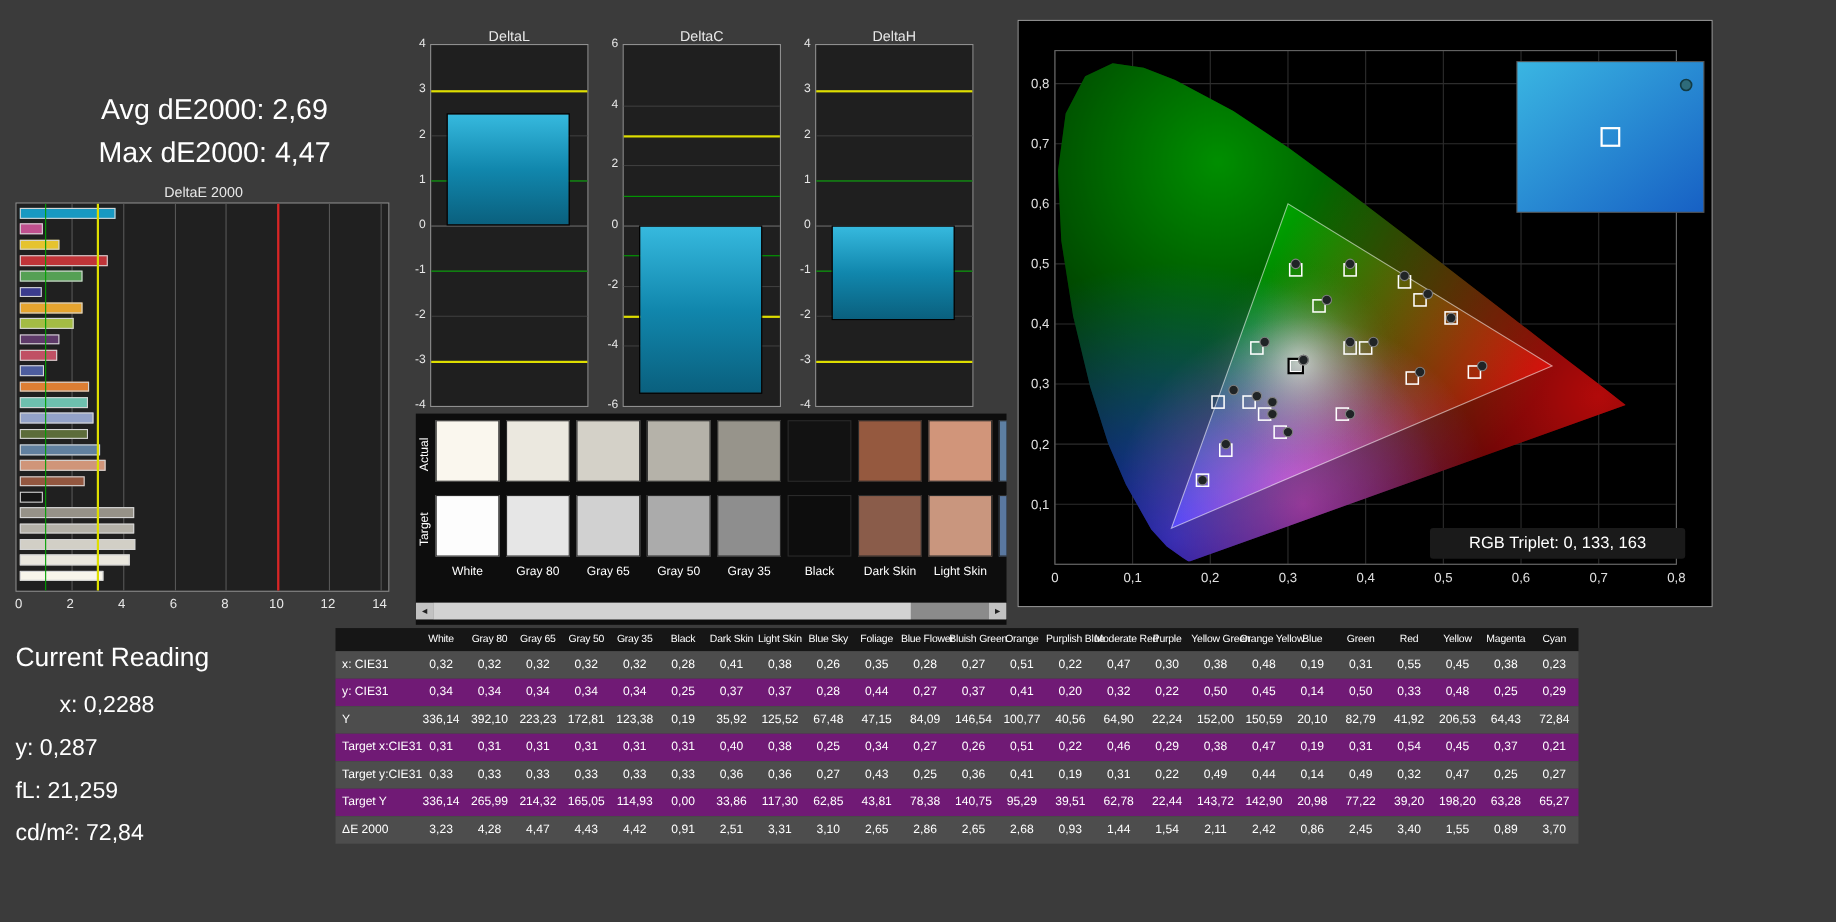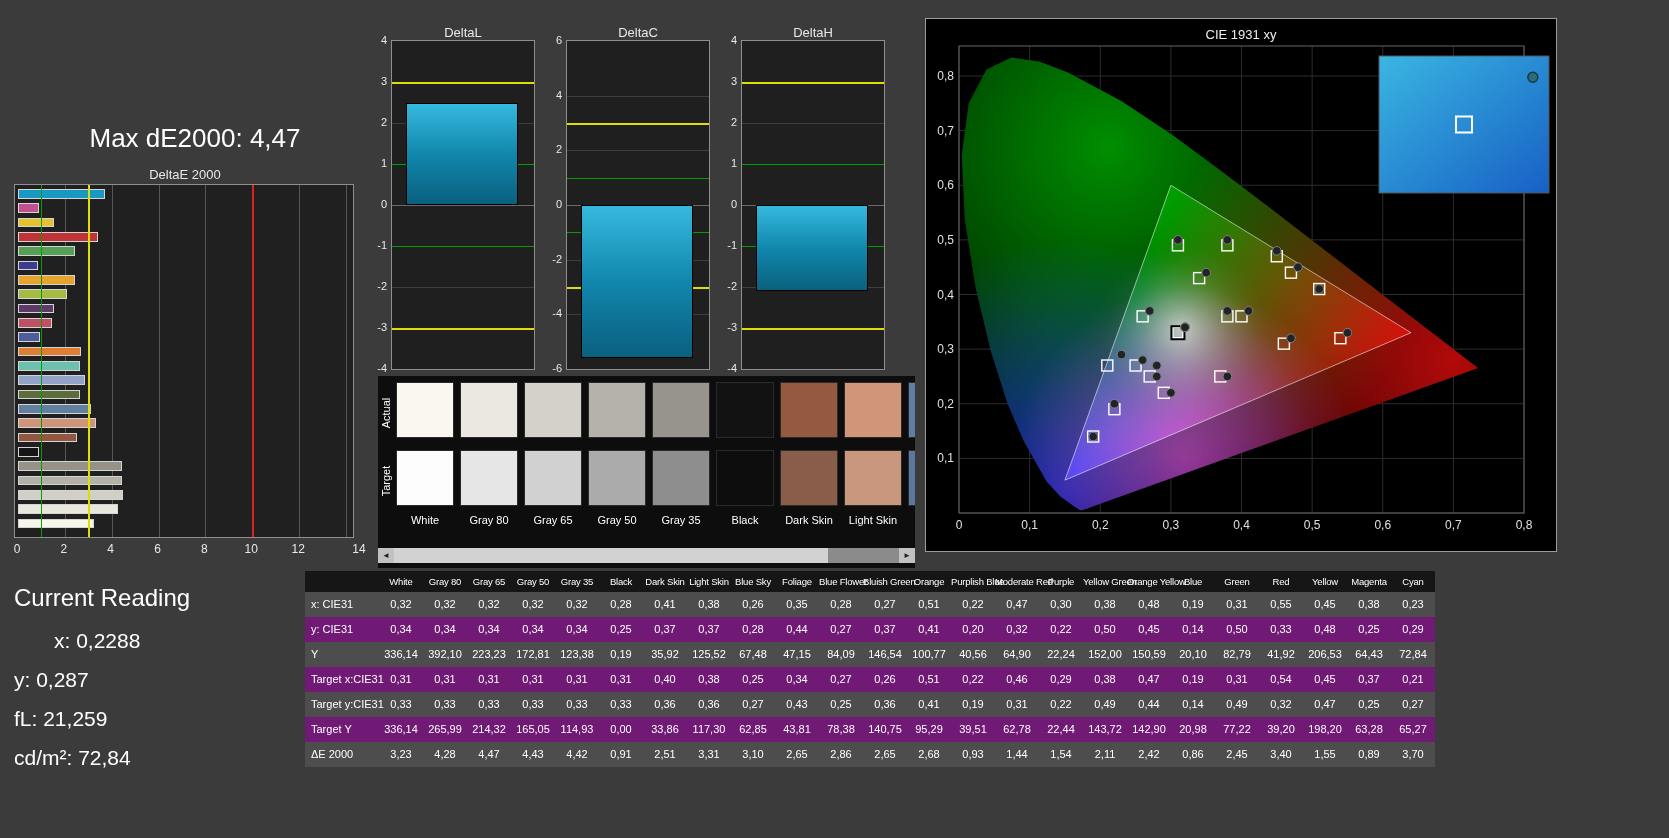--- a/index.html
+++ b/index.html
@@ -58,20 +58,21 @@
   .dark{background:#4d4d4d;} .light{background:#701a75;}
   .tcell{width:44px;text-align:center;font-size:11px;white-space:nowrap;overflow:visible;}
   .thead{font-size:9.5px;letter-spacing:-0.2px;}
   .tlabel{width:74px;text-align:left;padding-left:6px;box-sizing:border-box;font-size:11px;white-space:nowrap;}
 </style>
 </head>
 <body>
 
 <div id="app">
 
+  <div class="abs summary" id="avg-line">Avg dE2000: 2,69</div>
   <div class="abs summary" id="max-line">Max dE2000: 4,47</div>
 
   <div class="abs" id="deltae-title">DeltaE 2000</div>
   <div class="abs" id="deltae-plot">
       <div class="grid-v" style="left: 49.8571px;"></div>
       <div class="grid-v" style="left: 96.7143px;"></div>
       <div class="grid-v" style="left: 143.571px;"></div>
       <div class="grid-v" style="left: 190.429px;"></div>
       <div class="grid-v" style="left: 237.286px;"></div>
       <div class="grid-v" style="left: 284.143px;"></div>
@@ -105,21 +106,21 @@
       <div class="refline-v" style="left: 237.286px; width: 2px; background: rgb(221, 34, 34);"></div>
     </div>
   <div class="abs" id="deltae-axis">
       <div class="ticklabel" style="left: -9px; width: 24px;">0</div>
       <div class="ticklabel" style="left: 37.8571px; width: 24px;">2</div>
       <div class="ticklabel" style="left: 84.7143px; width: 24px;">4</div>
       <div class="ticklabel" style="left: 131.571px; width: 24px;">6</div>
       <div class="ticklabel" style="left: 178.429px; width: 24px;">8</div>
       <div class="ticklabel" style="left: 225.286px; width: 24px;">10</div>
       <div class="ticklabel" style="left: 272.143px; width: 24px;">12</div>
-      <div class="ticklabel" style="left: 333px; width: 24px;">14</div>
+      <div class="ticklabel" style="left: 319px; width: 24px;">14</div>
     </div>
 
   <div class="vchart-wrap" id="vwrap0" style="left:359px">
     <div class="vchart-title">DeltaL</div>
     <div class="vchart-box" id="vbox0">
         <div class="vgrid" style="top: 41px; background: rgb(62, 62, 62);"></div>
         <div class="vgrid" style="top: 82px; background: rgb(62, 62, 62);"></div>
         <div class="vgrid" style="top: 123px; background: rgb(62, 62, 62);"></div>
         <div class="vgrid" style="top: 164px; background: rgb(106, 106, 106);"></div>
         <div class="vgrid" style="top: 205px; background: rgb(62, 62, 62);"></div>
@@ -229,21 +230,20 @@
     <div id="sw-scrollbar">
       <div class="sb-arrow">◄</div>
       <div class="sb-track">
         <div class="sb-thumb"></div>
       </div>
       <div class="sb-arrow">►</div>
     </div>
   </div>
 
   <div class="abs" id="cie-panel">
-    <div id="cie-title">CIE 1931 xy</div>
     <svg id="cie-svg" width="630" height="532" viewBox="0 0 630 532">
         <line x1="33" y1="27" x2="33" y2="494" stroke="#2d2d2d"></line>
         <line x1="33" y1="494" x2="598" y2="494" stroke="#2d2d2d"></line>
         <line x1="103.625" y1="27" x2="103.625" y2="494" stroke="#2d2d2d"></line>
         <line x1="33" y1="439.375" x2="598" y2="439.375" stroke="#2d2d2d"></line>
         <line x1="174.25" y1="27" x2="174.25" y2="494" stroke="#2d2d2d"></line>
         <line x1="33" y1="384.75" x2="598" y2="384.75" stroke="#2d2d2d"></line>
         <line x1="244.875" y1="27" x2="244.875" y2="494" stroke="#2d2d2d"></line>
         <line x1="33" y1="330.125" x2="598" y2="330.125" stroke="#2d2d2d"></line>
         <line x1="315.5" y1="27" x2="315.5" y2="494" stroke="#2d2d2d"></line>
@@ -359,20 +359,21 @@
         <circle cx="167.1875" cy="417.525" r="4.3" fill="#202426" stroke="#808080" stroke-width="1"></circle>
         <circle cx="251.9375" cy="220.875" r="4.3" fill="#202426" stroke="#808080" stroke-width="1"></circle>
         <circle cx="421.43750000000006" cy="313.73749999999995" r="4.3" fill="#202426" stroke="#808080" stroke-width="1"></circle>
         <circle cx="350.8125" cy="231.8" r="4.3" fill="#202426" stroke="#808080" stroke-width="1"></circle>
         <circle cx="301.375" cy="357.4375" r="4.3" fill="#202426" stroke="#808080" stroke-width="1"></circle>
         <circle cx="195.4375" cy="335.5875" r="4.3" fill="#202426" stroke="#808080" stroke-width="1"></circle>
         <rect x="453" y="37" width="170" height="137" fill="url(#insetGrad)" stroke="#555"></rect>
         <rect x="530" y="97.5" width="16" height="16" fill="none" stroke="#fff" stroke-width="2"></rect>
         <circle cx="606.85" cy="58.235" r="5" fill="#2e6b7a" stroke="#123b44" stroke-width="1.5"></circle>
       </svg>
+    <div id="rgb-label">RGB Triplet: 0, 133, 163</div>
   </div>
 
   <div class="abs" id="cr-title">Current Reading</div>
   <div class="abs cr-line" id="cr-x">x: 0,2288</div>
   <div class="abs cr-line" id="cr-y">y: 0,287</div>
   <div class="abs cr-line" id="cr-fl">fL: 21,259</div>
   <div class="abs cr-line" id="cr-cd">cd/m²: 72,84</div>
 
   <div class="abs" id="readout-table">
       <div class="tblhead">

